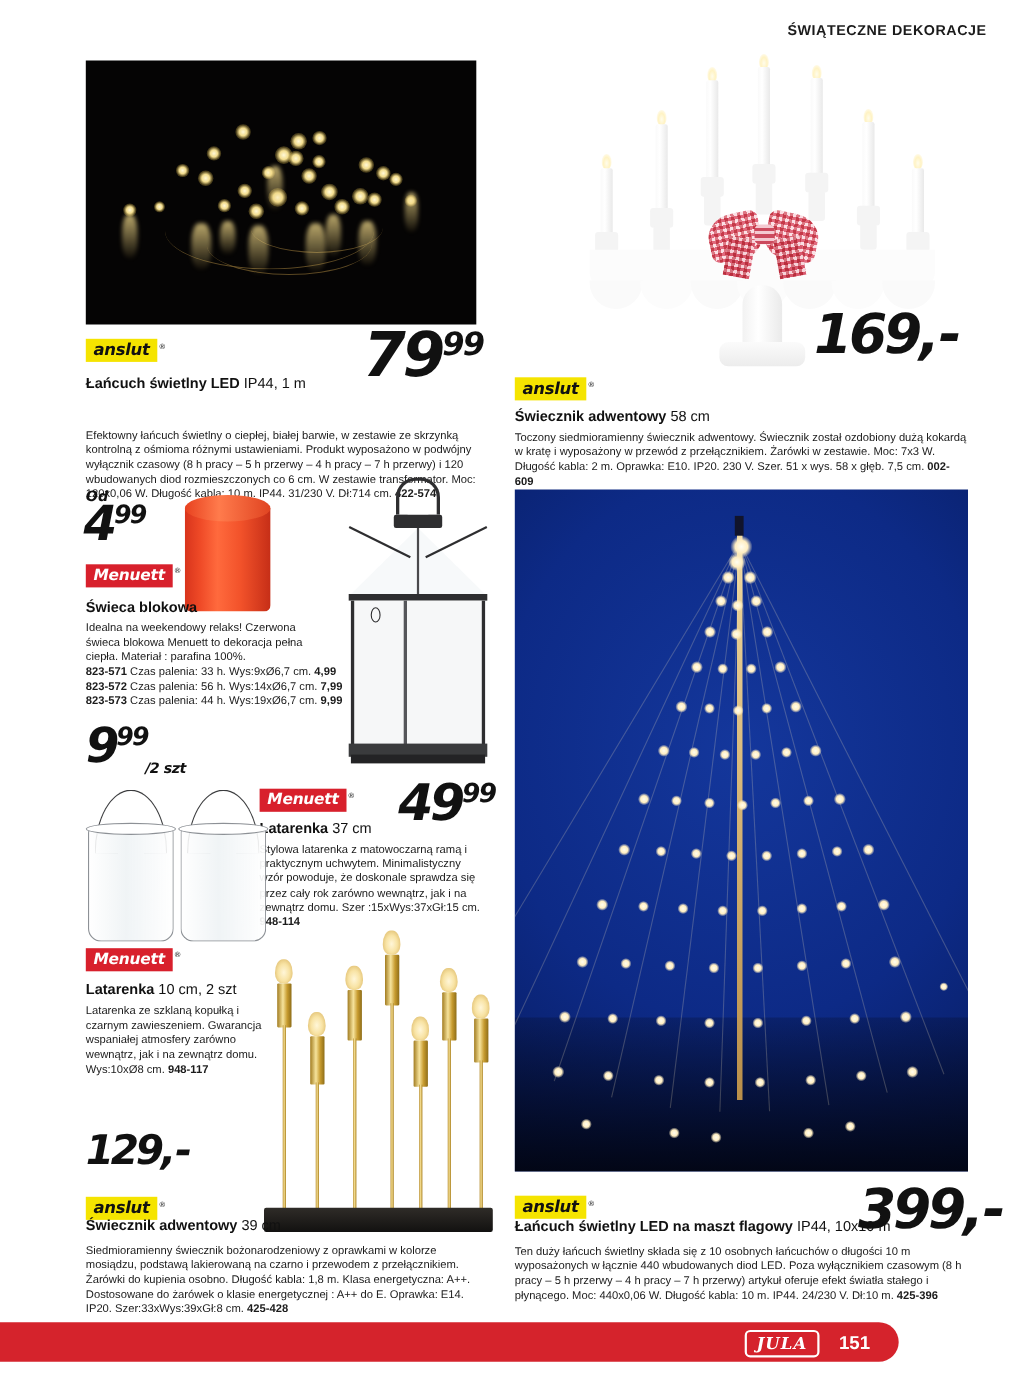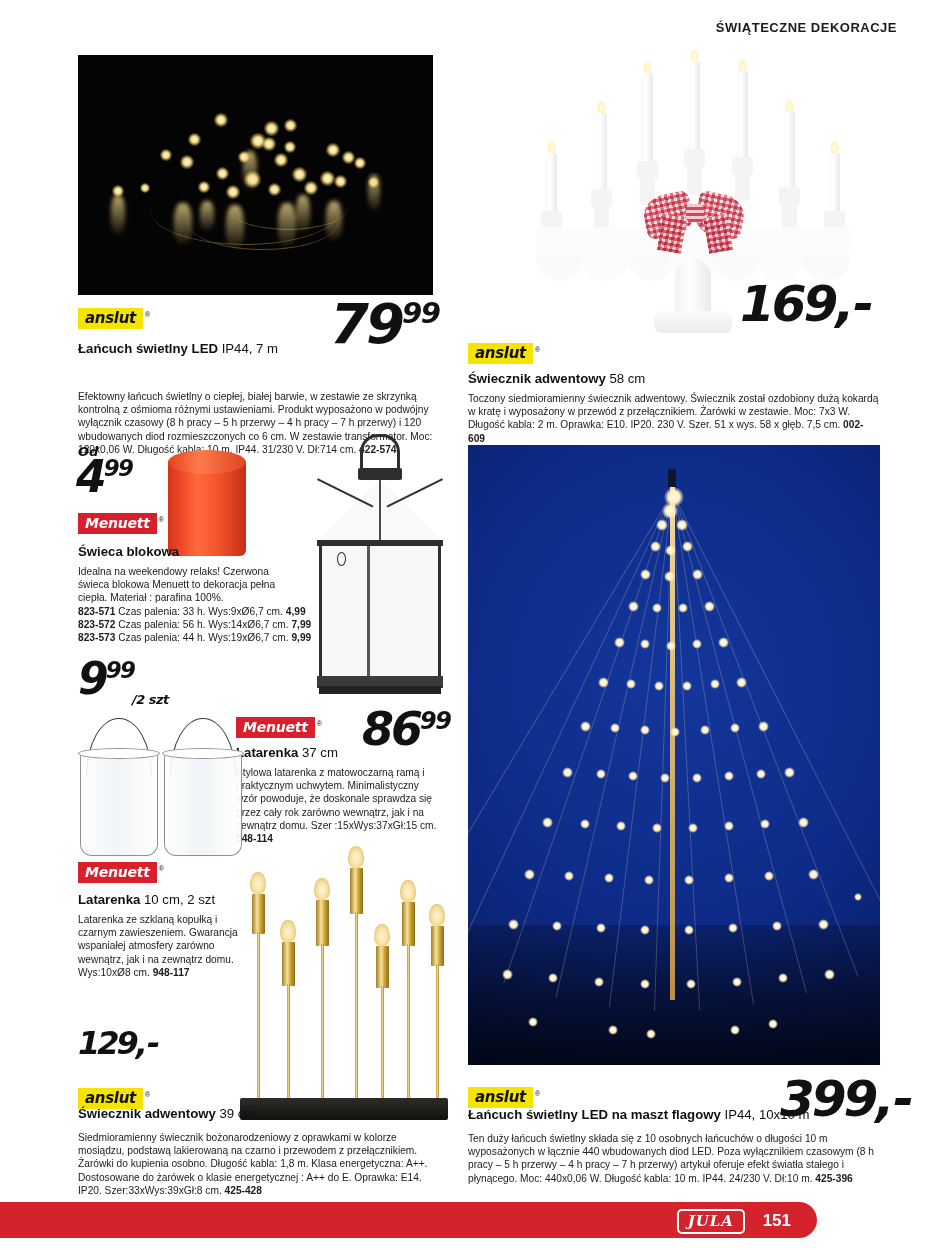--- a/index.html
+++ b/index.html
@@ -229,21 +229,21 @@
 
   <div class="price" style="left:330px; top:300px; position:absolute; font-size:56px;">
     <span class="int">79</span><span class="dec">99</span>
   </div>
 
   <div style="position:absolute; left:78px; top:308px;">
     <span class="logo-anslut">anslut</span><span class="reg">®</span>
   </div>
 
   <div class="ptitle" style="position:absolute; left:78px; top:341px;">
-    <span>Łańcuch świetlny LED</span><span class="light"> IP44, 7 m</span>
+    <span>Łańcuch świetlny LED</span><span class="light"> IP44, 1 m</span>
   </div>
 
   <div class="desc" style="position:absolute; left:78px; top:362px; width:358px;margin-top:28px;">
     <span>Efektowny łańcuch świetlny o ciepłej, białej barwie, w zestawie ze skrzynką kontrolną z ośmioma różnymi ustawieniami. Produkt wyposażono w podwójny wyłącznik czasowy (8 h pracy – 5 h przerwy – 4 h pracy – 7 h przerwy) i 120 wbudowanych diod rozmieszczonych co 6 cm. W zestawie transformator. Moc: 120x0,06 W. Długość kabla: 10 m. IP44. 31/230 V. Dł:714 cm. </span><b>422-574</b>
   </div>
 
   <div class="img-box candle-red" style="left:168px; top:450px; width:78px; height:106px;">
     <div class="body"></div>
     <div class="top"></div>
   </div>
@@ -292,21 +292,21 @@
     <div class="frame" style="left:133px; top:114px; width:3px; height:136px;"></div>
     <div class="frame" style="left:62px; top:114px; width:3px; height:136px; background:#55565a;"></div>
 
     <div style="position:absolute; left:32px; top:120px; width:9px; height:14px; border:1.6px solid #2e2e30; border-radius:50%;"></div>
 
     <div class="frame" style="left:12px; top:244px; width:126px; height:12px; background:#3a3b3d;"></div>
     <div class="frame" style="left:14px; top:254px; width:122px; height:8px; background:#232325;"></div>
   </div>
 
   <div class="price" style="position:absolute; left:362px; top:710px; font-size:46px;">
-    <span class="int">86</span><span class="dec">99</span>
+    <span class="int">49</span><span class="dec">99</span>
   </div>
 
   <div style="position:absolute; left:236px; top:717px;">
     <span class="logo-menuett">Menuett</span><span class="reg">®</span>
   </div>
 
   <div class="ptitle" style="position:absolute; left:236px; top:745px;">
     <span>Latarenka</span><span class="light"> 37 cm</span>
   </div>
 
@@ -369,21 +369,21 @@
     <div class="cup" style="left:170px; top:60px;  height:44px;"></div>
     <div class="rod" style="left:175px; top:102px; height:156px;"></div>
 
     <div class="bulb" style="left:197px; top:62px;"></div>
     <div class="cup" style="left:199px; top:84px;  height:40px;"></div>
     <div class="rod" style="left:204px; top:122px; height:136px;"></div>
 
     <div class="base" style="left:8px; top:256px; width:208px; height:22px;"></div>
   </div>
 
-  <div class="price" style="position:absolute; left:78px; top:1030px; font-size:32px;">
+  <div class="price" style="position:absolute; left:78px; top:1030px; font-size:37px;">
     <span class="int">129</span><span class="dash">,-</span>
   </div>
 
   <div style="position:absolute; left:78px; top:1088px;">
     <span class="logo-anslut">anslut</span><span class="reg">®</span>
   </div>
 
   <div class="ptitle" style="position:absolute; left:78px; top:1106px;">
     <span>Świecznik adwentowy</span><span class="light"> 39 cm</span>
   </div>

